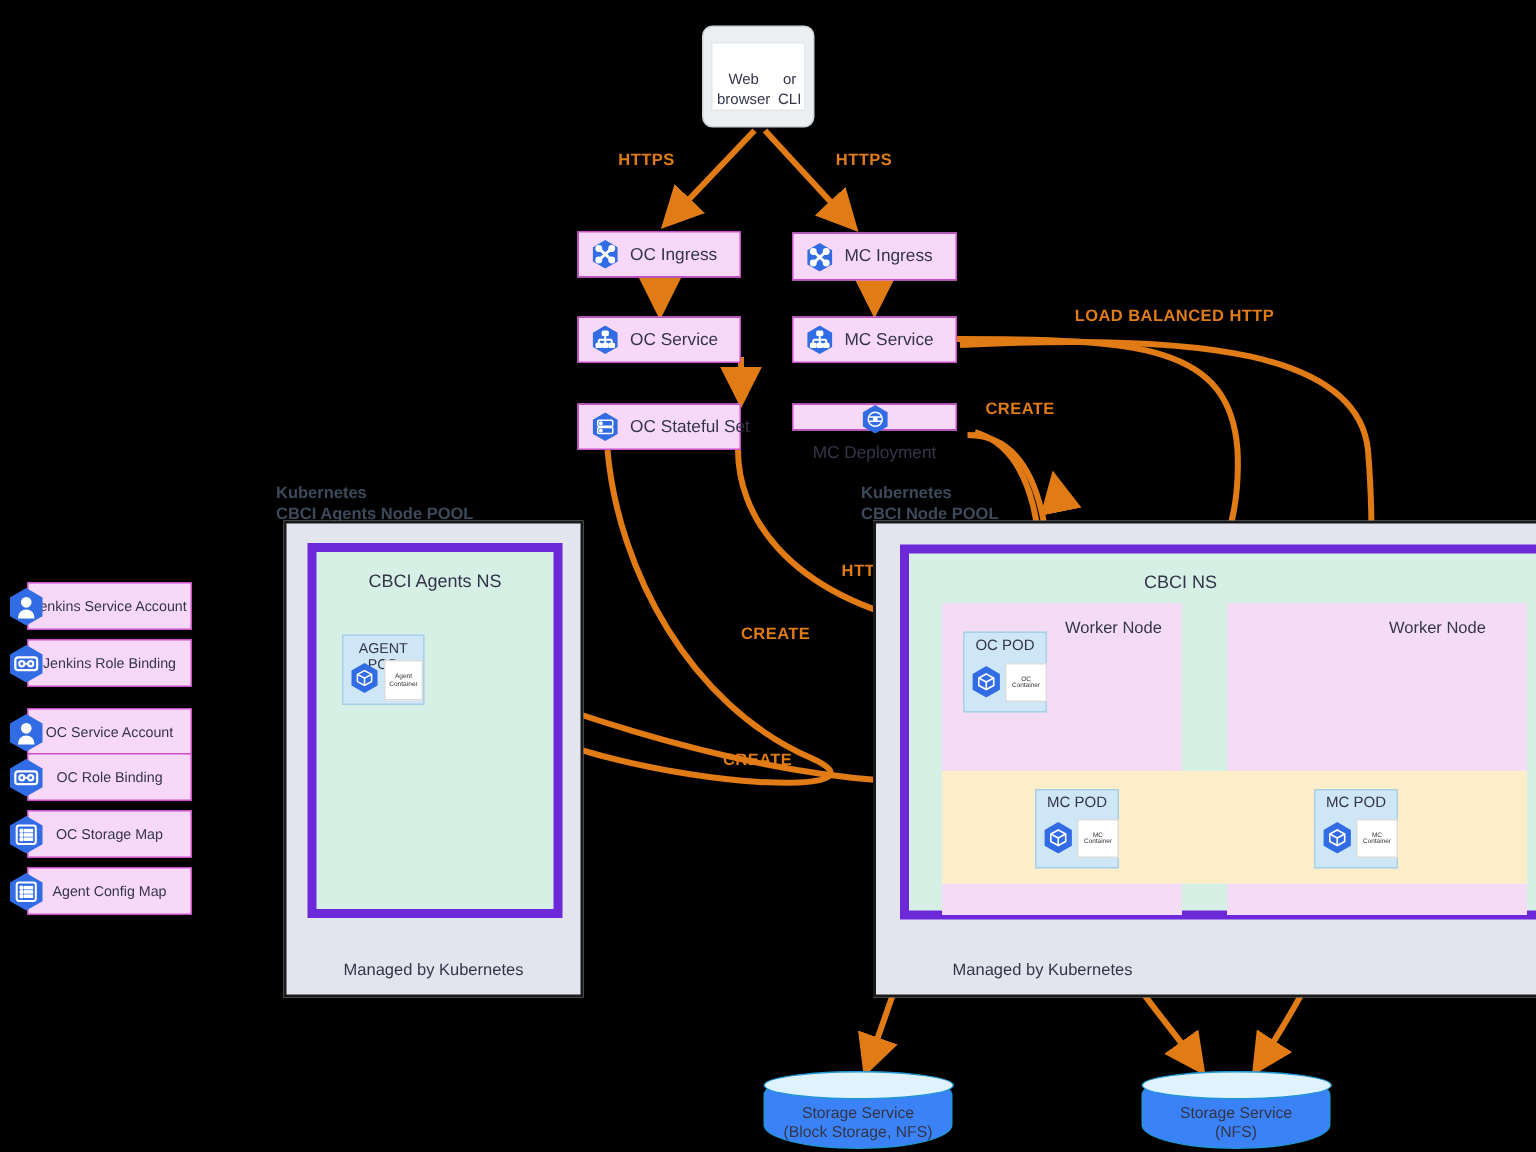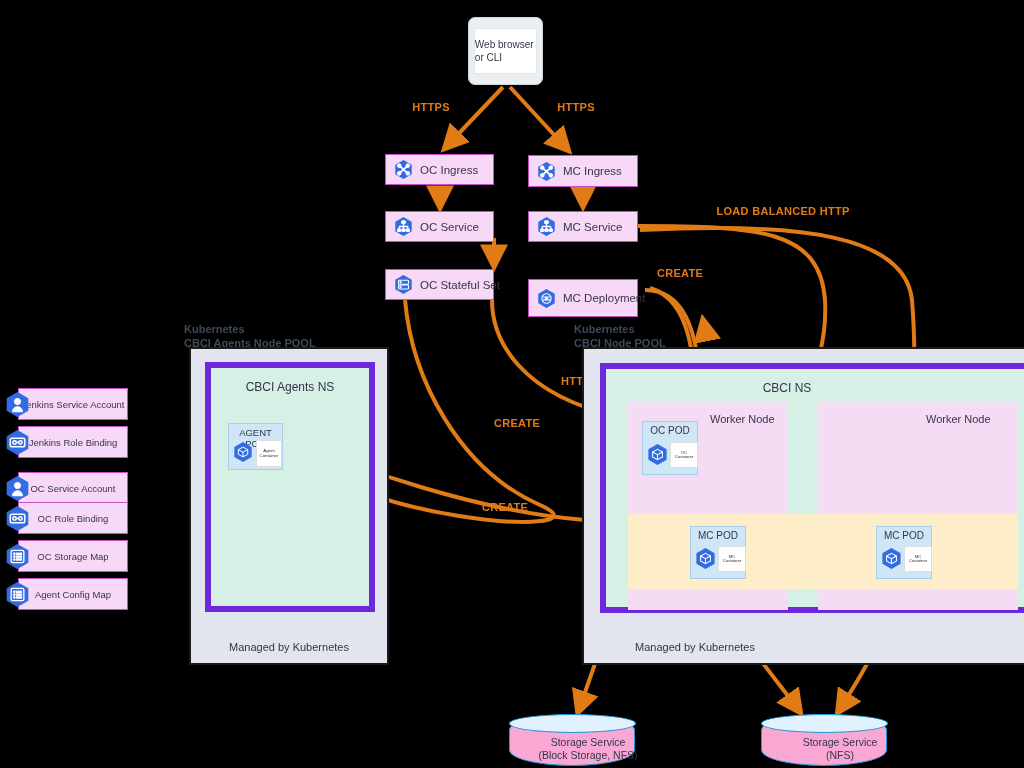--- a/index.html
+++ b/index.html
@@ -16,21 +16,21 @@
   .k8chip .lbl{white-space:nowrap;}
 
   
   .side{left:18px;width:110px;height:32px;}
   .sideicon{position:absolute;left:-14px;top:3px;}
 
   
   .browser{background:#eceff1;border:1.5px solid #cfd4d8;border-radius:7px;
            display:flex;align-items:center;justify-content:center;}
   .browser .inner{background:#fff;border:1px solid #e2e6e9;width:84%;height:68%;
-     display:flex;flex-direction:column;align-items:flex-start;justify-content:center;
+     display:flex;align-items:flex-end;justify-content:center;
      color:#34354a;font-size:10px;line-height:13px;text-align:center;}
 
   
   .clusterOuter{border:2px solid #1a1a1a;background:#e2e5ee;}
   .nodepoolTitle{color:#3d4a5c;font-size:11px;line-height:13.5px;font-weight:600;white-space:pre-line;}
   .nsBox{background:#d6f0e6;border:6px solid #6d28d9;}
   .nsTitle{position:absolute;width:100%;text-align:center;color:#34354a;font-size:12px;}
   .workerNode{background:#f5dcf5;}
   .workerLbl{position:absolute;color:#34354a;font-size:11px;}
   .haBand{background:#fdedc9;}
@@ -38,21 +38,21 @@
   .managed{position:absolute;width:100%;text-align:center;color:#34354a;font-size:11px;}
 
   
   .pod{background:#cfe6f7;border:1px solid #a8cfe8;}
   .podTitle{position:absolute;width:100%;text-align:center;color:#34354a;}
   .containerBox{position:absolute;background:#fff;border:1px solid #ddd;
      display:flex;align-items:center;justify-content:center;text-align:center;
      color:#333;line-height:1.05;}
 
   
-  .cyl{background:#f9a8d4;border:1.5px solid #2196d4;border-radius:50%/16px;padding-left:16px;}
+  .cyl{background:#3b82f6;border:1.5px solid #2196d4;border-radius:50%/16px;}
   .cylTop{position:absolute;left:-1.5px;top:-1.5px;right:-1.5px;height:17px;
      border:1.5px solid #2196d4;border-radius:50%;background:#dff2fd;}
   .cylTxt{position:absolute;width:100%;text-align:center;color:#34354a;font-size:10.5px;line-height:13px;}
 
   
   .elabel{color:#e07b16;font-size:11px;font-weight:bold;letter-spacing:.3px;white-space:pre-line;text-align:center;}
 
   svg.edges{position:absolute;left:0;top:0;width:1024px;height:768px;pointer-events:none;}
 </style>
 </head>
@@ -286,21 +286,21 @@
               <rect x="4.490909090909091" y="5.181818181818182" width="10.018181818181818" height="3.9727272727272727" rx="0.8636363636363636"></rect>
               <rect x="4.490909090909091" y="10.018181818181818" width="10.018181818181818" height="3.9727272727272727" rx="0.8636363636363636"></rect>
             </g>
             <circle cx="6.5636363636363635" cy="7.168181818181819" r="0.7772727272727273"></circle>
             <circle cx="6.5636363636363635" cy="12.004545454545456" r="0.7772727272727273"></circle>
           </g>
         </svg>
       </span>
     <span class="lbl">OC Stateful Set</span>
   </div>
-  <div class="abs k8chip" style="left:528px;top:279px;width:110px;height:38px;">
+  <div class="abs k8chip" style="left:528px;top:269px;width:110px;height:18px;flex-direction:column;">
     <span class="ico" style="display: inline-flex; flex: 0 0 auto;">
         <svg width="19" height="19" viewBox="0 0 19 19">
           <polygon points="9.50,0.00 17.73,4.75 17.73,14.25 9.50,19.00 1.27,14.25 1.27,4.75" fill="#326ce5"></polygon>
           <g fill="#fff" stroke="#fff">
             <g stroke-width="1.0363636363636364" fill="none">
               <circle cx="9.5" cy="9.5" r="4.663636363636364"></circle>
               <path d="M5.527272727272727,7.945454545454545 L13.472727272727273,7.945454545454545 M5.527272727272727,10.881818181818181 L13.472727272727273,10.881818181818181"></path>
             </g>
             <circle cx="9.5" cy="9.5" r="1.1227272727272728"></circle>
           </g>

